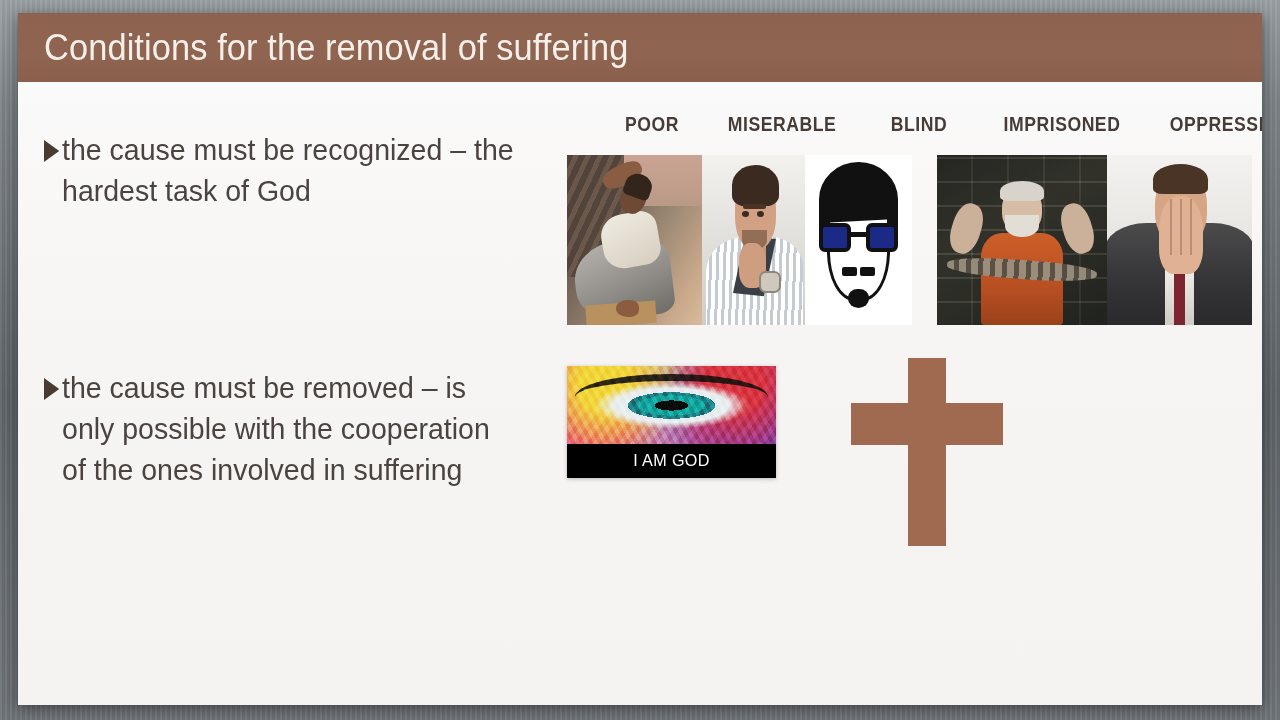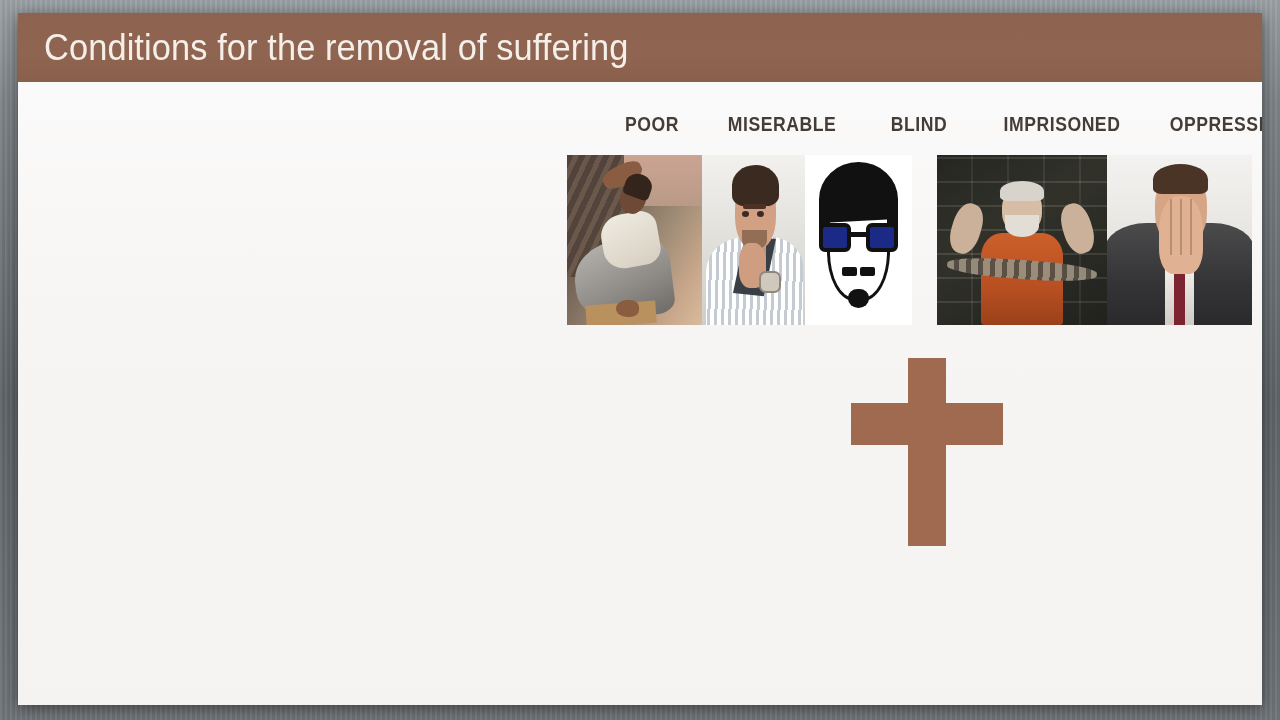--- a/index.html
+++ b/index.html
@@ -307,20 +307,33 @@
 <div id="viewer-bg"></div>
 
 <div id="slide">
 
   <div id="title-bar">
     <div id="title-text">Conditions for the removal of suffering</div>
   </div>
 
   <div id="slide-body">
 
+    <div id="bullet-column">
+
+      <div class="bullet-item" id="bullet-item-1">
+        <span class="bullet-marker"></span>
+        <span class="bullet-text">the cause must be recognized – the hardest task of God</span>
+      </div>
+
+      <div class="bullet-item" id="bullet-item-2">
+        <span class="bullet-marker"></span>
+        <span class="bullet-text">the cause must be removed – is only possible with the cooperation of the ones involved in suffering</span>
+      </div>
+
+    </div>
 
     <div id="figures">
 
       <div id="labels-row">
         <div class="cat-label" id="label-poor">POOR</div>
         <div class="cat-label" id="label-miserable">MISERABLE</div>
         <div class="cat-label" id="label-blind">BLIND</div>
         <div class="cat-label" id="label-imprisoned">IMPRISONED</div>
         <div class="cat-label" id="label-oppressed">OPPRESSED</div>
       </div>
@@ -393,20 +406,26 @@
           <div class="opp-hair"></div>
           <div class="opp-hands">
             <div class="opp-finger f1"></div>
             <div class="opp-finger f2"></div>
             <div class="opp-finger f3"></div>
           </div>
         </div>
 
       </div>
 
+      <div id="god-card">
+        <div id="god-eye">
+          <div id="god-lashes"></div>
+        </div>
+        <div id="god-caption">I AM GOD</div>
+      </div>
 
       <div id="cross">
         <div id="cross-vertical"></div>
         <div id="cross-horizontal"></div>
       </div>
 
     </div>
   </div>
 </div>
 

